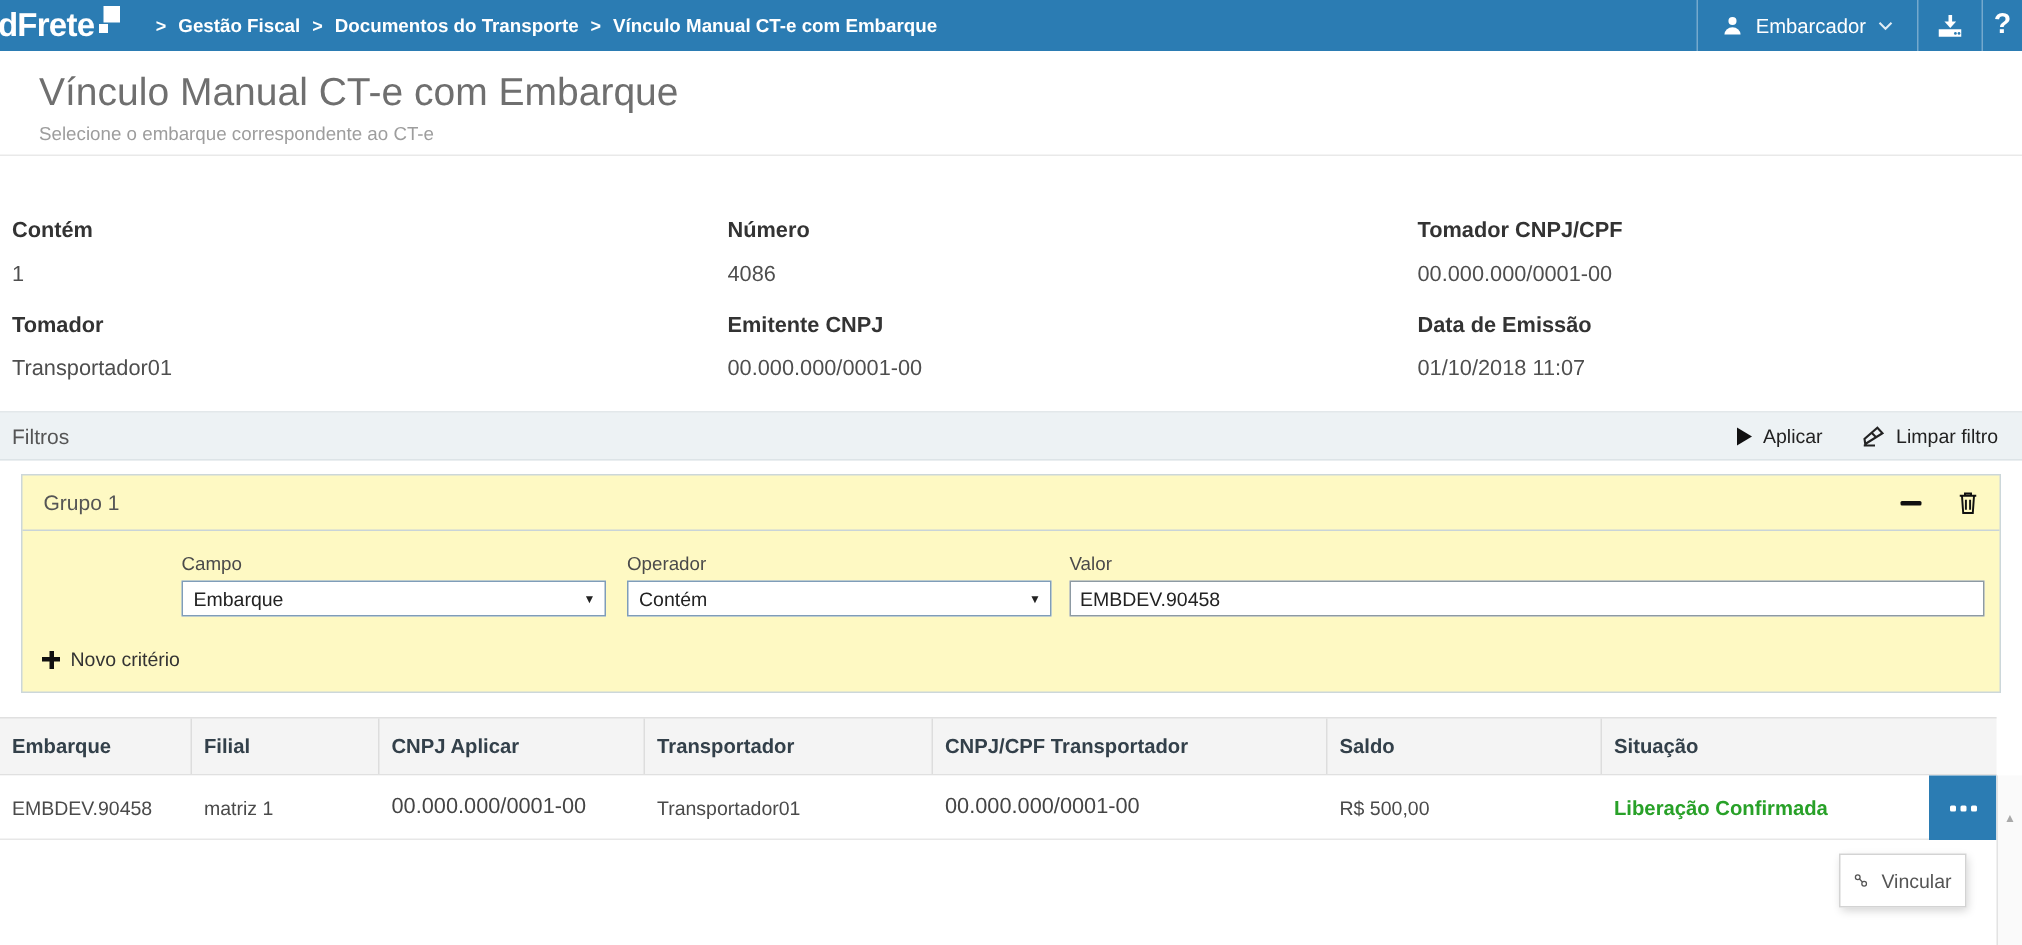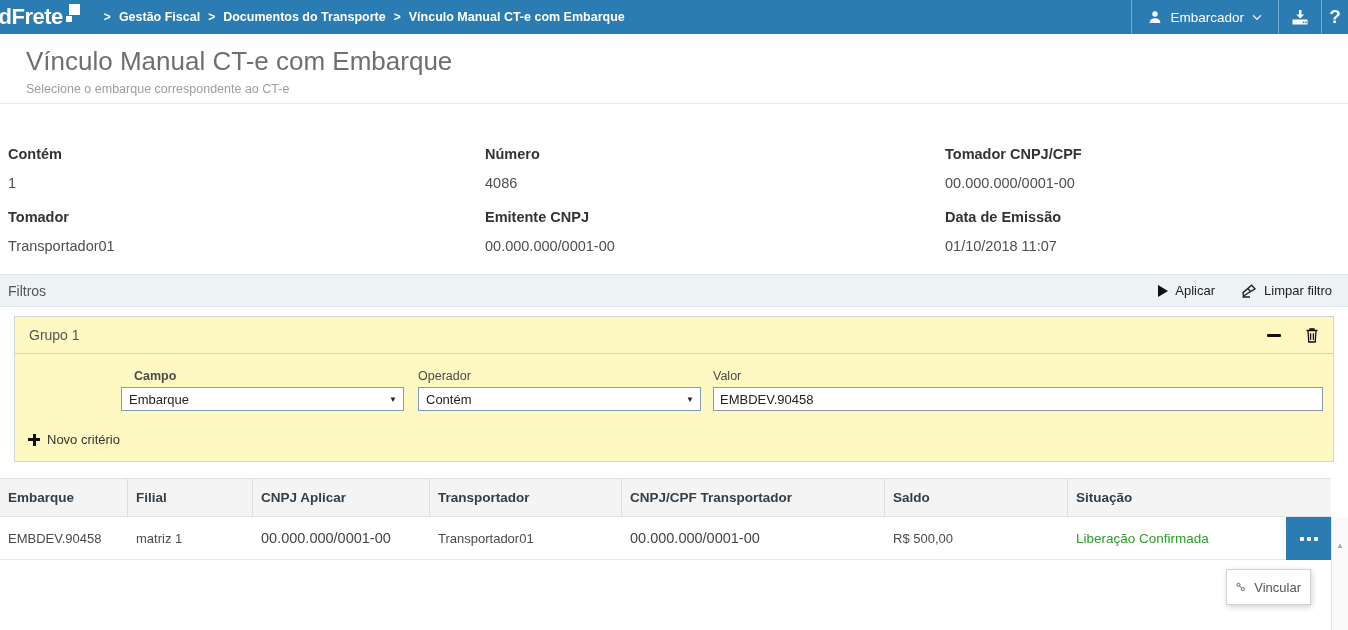--- a/index.html
+++ b/index.html
@@ -70,21 +70,21 @@
 
   
   .thead { position:absolute; top:478px; left:0; width:1331px; height:39px; background:#f4f4f4;
            border-top:1px solid #e0e0e0; border-bottom:1px solid #e0e0e0; display:flex; }
   .th { display:flex; align-items:center; padding-left:8px; font-size:13.5px; font-weight:bold;
         color:#33404a; border-right:1px solid #ddd; }
   .trow { position:absolute; top:517px; left:0; width:1331px; height:43px; background:#fff;
           border-bottom:1px solid #e7e7e7; display:flex; }
   .td { display:flex; align-items:center; padding-left:8px; font-size:13px; color:#4a4a4a; }
   .td.cnpj { font-size:14.5px; color:#444; }
-  .td.status { font-size:13.5px; font-weight:normal; color:#28a128; }
+  .td.status { font-size:13.5px; font-weight:bold; color:#28a128; }
   .c1 { width:128px; } .c2 { width:125px; } .c3 { width:177px; } .c4 { width:192px; }
   .c5 { width:263px; } .c6 { width:183px; } .c7 { flex:1; border-right:none; }
   .row-action { width:45px; height:43px; background:#2b7cb3; display:flex; align-items:center;
                 justify-content:center; gap:3px; cursor:pointer; }
   .row-action .dot { width:4px; height:4px; background:#fff; border-radius:1px; }
 
   .vscroll { position:absolute; left:1331px; top:517px; width:17px; height:113px; background:#fafafa;
              border-left:1px solid #e3e3e3; display:flex; justify-content:center; }
   .vscroll .arrow { margin-top:24px; font-size:8px; color:#a9a9a9; cursor:pointer; }
 
@@ -191,21 +191,21 @@
   <div class="group">
     <div class="group-header">
       <span class="group-title">Grupo 1</span>
       <span class="minus-icon"></span>
       <span class="trash-btn">
         <svg width="14" height="16" viewBox="0 0 14 16">
           <path d="M1.5 3.5 h11 M5 3.5 V2 h4 v1.5 M3 3.7 l.8 11.3 h6.4 l.8 -11.3 M5.6 6.2 v6.6 M8.4 6.2 v6.6" stroke="#111" stroke-width="1.3" fill="none"></path>
         </svg>
       </span>
     </div>
-    <div class="gf-label" style="left:119px; top:52px;font-weight:bold;">Campo</div>
+    <div class="gf-label" style="left:106px; top:52px;">Campo</div>
     <div class="fake-select" style="left:106px; top:70px; width:283px;">
       <span>Embarque</span>
       <span class="caret">▼</span>
     </div>
     <div class="gf-label" style="left:403px; top:52px;">Operador</div>
     <div class="fake-select" style="left:403px; top:70px; width:283px;">
       <span>Contém</span>
       <span class="caret">▼</span>
     </div>
     <div class="gf-label" style="left:698px; top:52px;">Valor</div>

